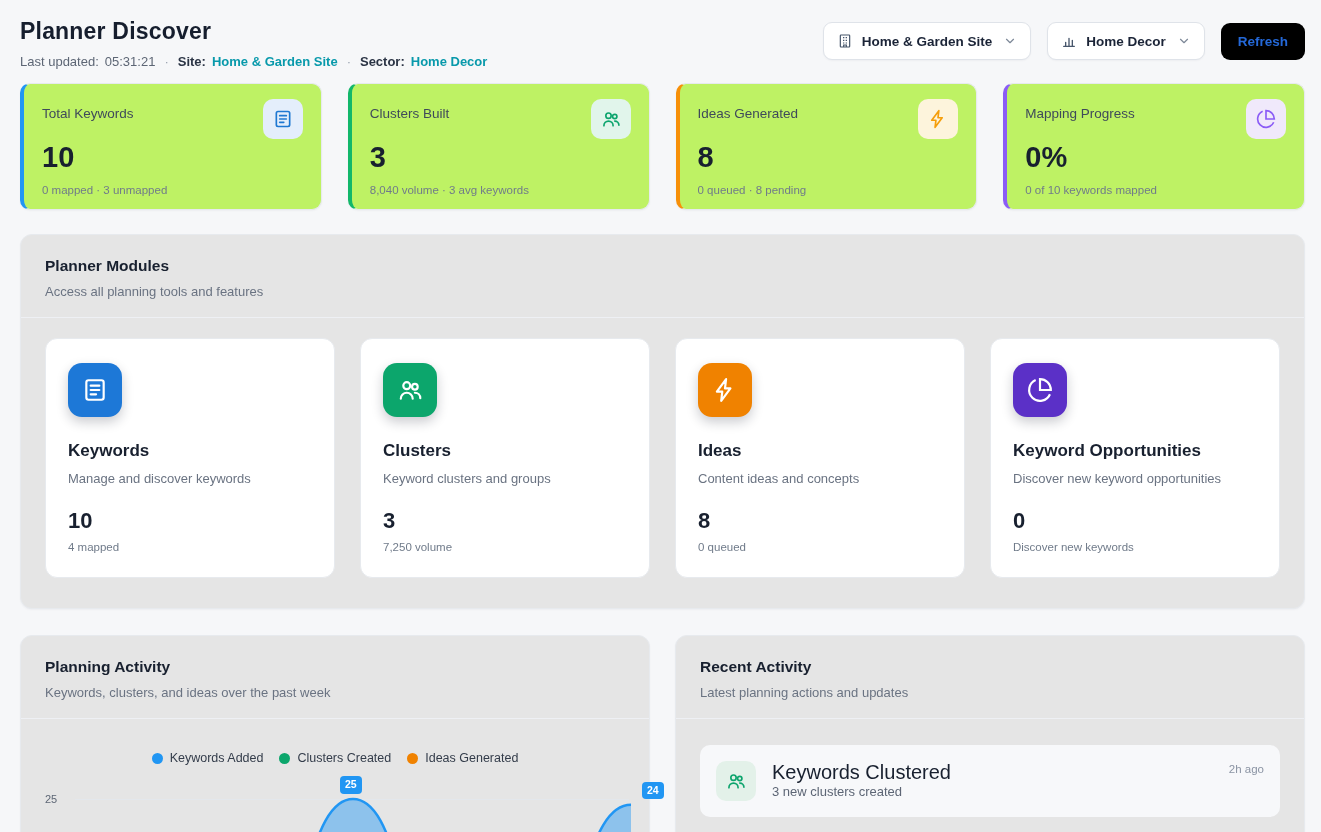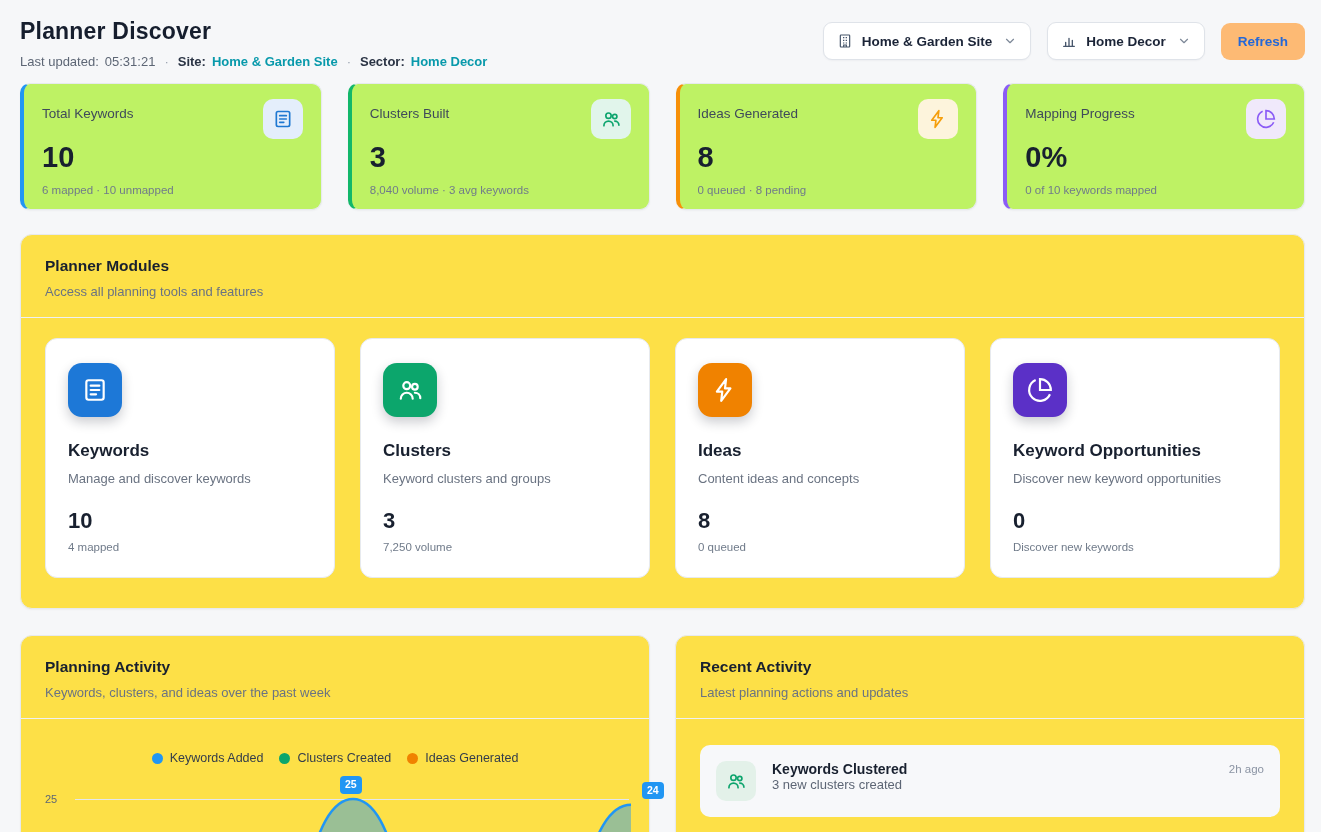--- a/index.html
+++ b/index.html
@@ -14,21 +14,21 @@
   .subtitle .sep{color:#9aa3b0;margin:0 3px}
   .subtitle .lbl{font-weight:bold;color:#2b3445}
   .teal-link{color:#0899ab;font-weight:bold;text-decoration:none;cursor:pointer}
   .controls{display:flex;gap:16px;align-items:center;margin-top:4px}
   .dropdown{display:flex;align-items:center;gap:9px;background:#fff;border:1px solid #dfe3e9;border-radius:9px;
             padding:10px 13px;font-size:13.5px;font-weight:bold;color:#1b2437;cursor:pointer;font-family:inherit;
             box-shadow:0 1px 2px rgba(16,24,40,.04)}
   .ico{display:inline-flex;width:16px;height:16px;color:#47566b}
   .ico svg{width:100%;height:100%}
   .chev{width:14px;height:14px;color:#7d8898;margin-left:2px}
-  .refresh{background:#fdba74;color:#2468d8;border:none;border-radius:9px;padding:11px 17px;
+  .refresh{background:#000000;color:#2468d8;border:none;border-radius:9px;padding:11px 17px;
            font-size:13.5px;font-weight:bold;cursor:pointer;font-family:inherit}
 
   
   .stats-row{display:grid;grid-template-columns:repeat(4,1fr);gap:26px;margin-top:14px}
   .stat-card{background:#bef264;border:1px solid #e7eaee;border-left-width:4px;border-radius:10px;
              padding:15px 18px 13px;box-shadow:0 1px 2px rgba(16,24,40,.04);min-height:126px}
   .accent-blue{border-left-color:#2196f3}
   .accent-green{border-left-color:#12b76a}
   .accent-orange{border-left-color:#f79009}
   .accent-purple{border-left-color:#8b5cf6}
@@ -37,21 +37,21 @@
   .stat-icon{width:40px;height:40px;border-radius:10px;display:flex;align-items:center;justify-content:center;flex:none}
   .stat-icon svg{width:20px;height:20px}
   .bg-blue{background:#e4eefb;color:#1e78d2}
   .bg-green{background:#e1f5eb;color:#0da46d}
   .bg-amber{background:#fdf4dc;color:#f59e0b}
   .bg-purple{background:#f0e9fb;color:#8b5cf6}
   .stat-value{font-size:29px;font-weight:bold;margin-top:2px}
   .stat-caption{font-size:11.5px;color:#707b8a;margin-top:10px}
 
   
-  .panel{background:#fde047;border:1px solid #e7eaee;border-radius:12px;box-shadow:0 1px 2px rgba(16,24,40,.04)}
+  .panel{background:#e5e5e5;border:1px solid #e7eaee;border-radius:12px;box-shadow:0 1px 2px rgba(16,24,40,.04)}
   .modules-panel{margin-top:24px}
   .panel-head{padding:22px 24px 18px}
   .panel-title{font-size:15.5px;font-weight:bold}
   .panel-sub{font-size:13px;color:#6a7382;margin-top:9px}
   .modules-grid{display:grid;grid-template-columns:repeat(4,1fr);gap:25px;padding:20px 24px 30px;border-top:1px solid #eef0f4}
   .module-card{border:1px solid #e7eaee;border-radius:12px;padding:24px 22px;background:#fff;cursor:pointer}
   .module-icon{width:54px;height:54px;border-radius:14px;display:flex;align-items:center;justify-content:center;
                color:#fff;box-shadow:0 5px 12px rgba(16,24,40,.22)}
   .module-icon svg{width:26px;height:26px}
   .mi-blue{background:#1d78d7}
@@ -81,21 +81,21 @@
   .area-fill{fill:rgba(33,150,243,.45);stroke:none}
   .area-line{fill:none;stroke:#2196f3;stroke-width:2.5;stroke-linejoin:round}
   .point-badge{position:absolute;background:#2196f3;color:#fff;font-size:10.5px;font-weight:bold;
                padding:3px 5px;border-radius:4px;min-width:14px;text-align:center;line-height:1.1}
 
   .activity-list{padding:26px 24px;border-top:1px solid #eef0f4}
   .activity-item{display:flex;gap:16px;background:#f7f8fa;border-radius:10px;padding:16px;align-items:flex-start}
   .activity-icon{width:40px;height:40px;border-radius:10px;background:#e3f1e9;color:#0da46d;
                  display:flex;align-items:center;justify-content:center;flex:none}
   .activity-icon svg{width:20px;height:20px}
-  .activity-title{font-size:14px;font-weight:bold}
+  .activity-title{font-size:20px;font-weight:normal}
   .activity-desc{font-size:13px;color:#5d6675;margin-top:0}
   .activity-time{margin-left:auto;font-size:11.5px;color:#8b94a3;padding-top:2px;white-space:nowrap}
 </style>
 </head>
 <body>
 
 <div class="page">
 
   <header class="topbar">
     <div>
@@ -150,21 +150,21 @@
       <div class="stat-top">
         <span class="stat-label">Total Keywords</span>
         <span class="stat-icon bg-blue">
           <svg viewBox="0 0 24 24" fill="none" stroke="currentColor" stroke-width="2" stroke-linecap="round" stroke-linejoin="round">
               <rect x="4" y="3" width="16" height="18" rx="2"></rect>
               <path d="M8 8h8M8 12h8M8 16h5"></path>
             </svg>
         </span>
       </div>
       <div class="stat-value">10</div>
-      <div class="stat-caption">6 mapped · 10 unmapped</div>
+      <div class="stat-caption">0 mapped · 3 unmapped</div>
     </div>
 
     <div class="stat-card accent-green">
       <div class="stat-top">
         <span class="stat-label">Clusters Built</span>
         <span class="stat-icon bg-green">
           <svg viewBox="0 0 24 24" fill="none" stroke="currentColor" stroke-width="2" stroke-linecap="round" stroke-linejoin="round">
               <circle cx="9" cy="8" r="3.2"></circle>
               <path d="M3.5 20c0-3 2.5-5.5 5.5-5.5s5.5 2.5 5.5 5.5"></path>
               <circle cx="16.5" cy="9" r="2.6"></circle>

